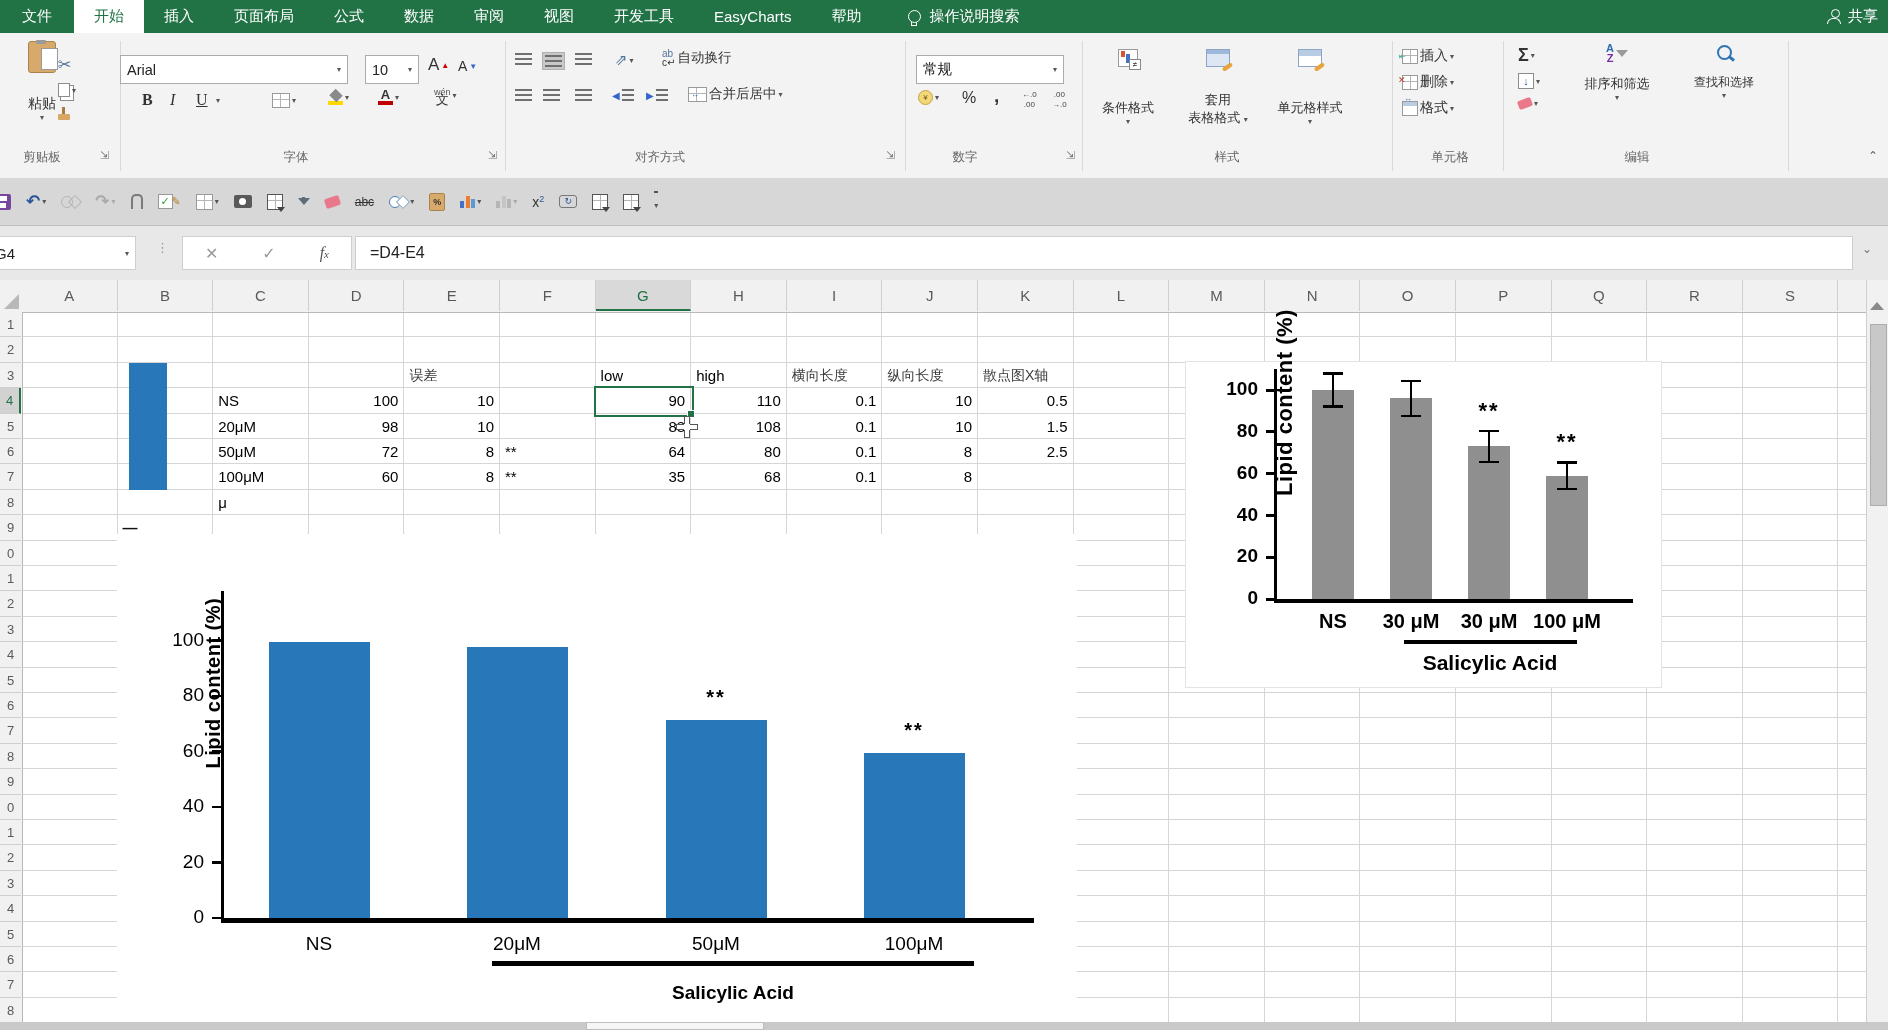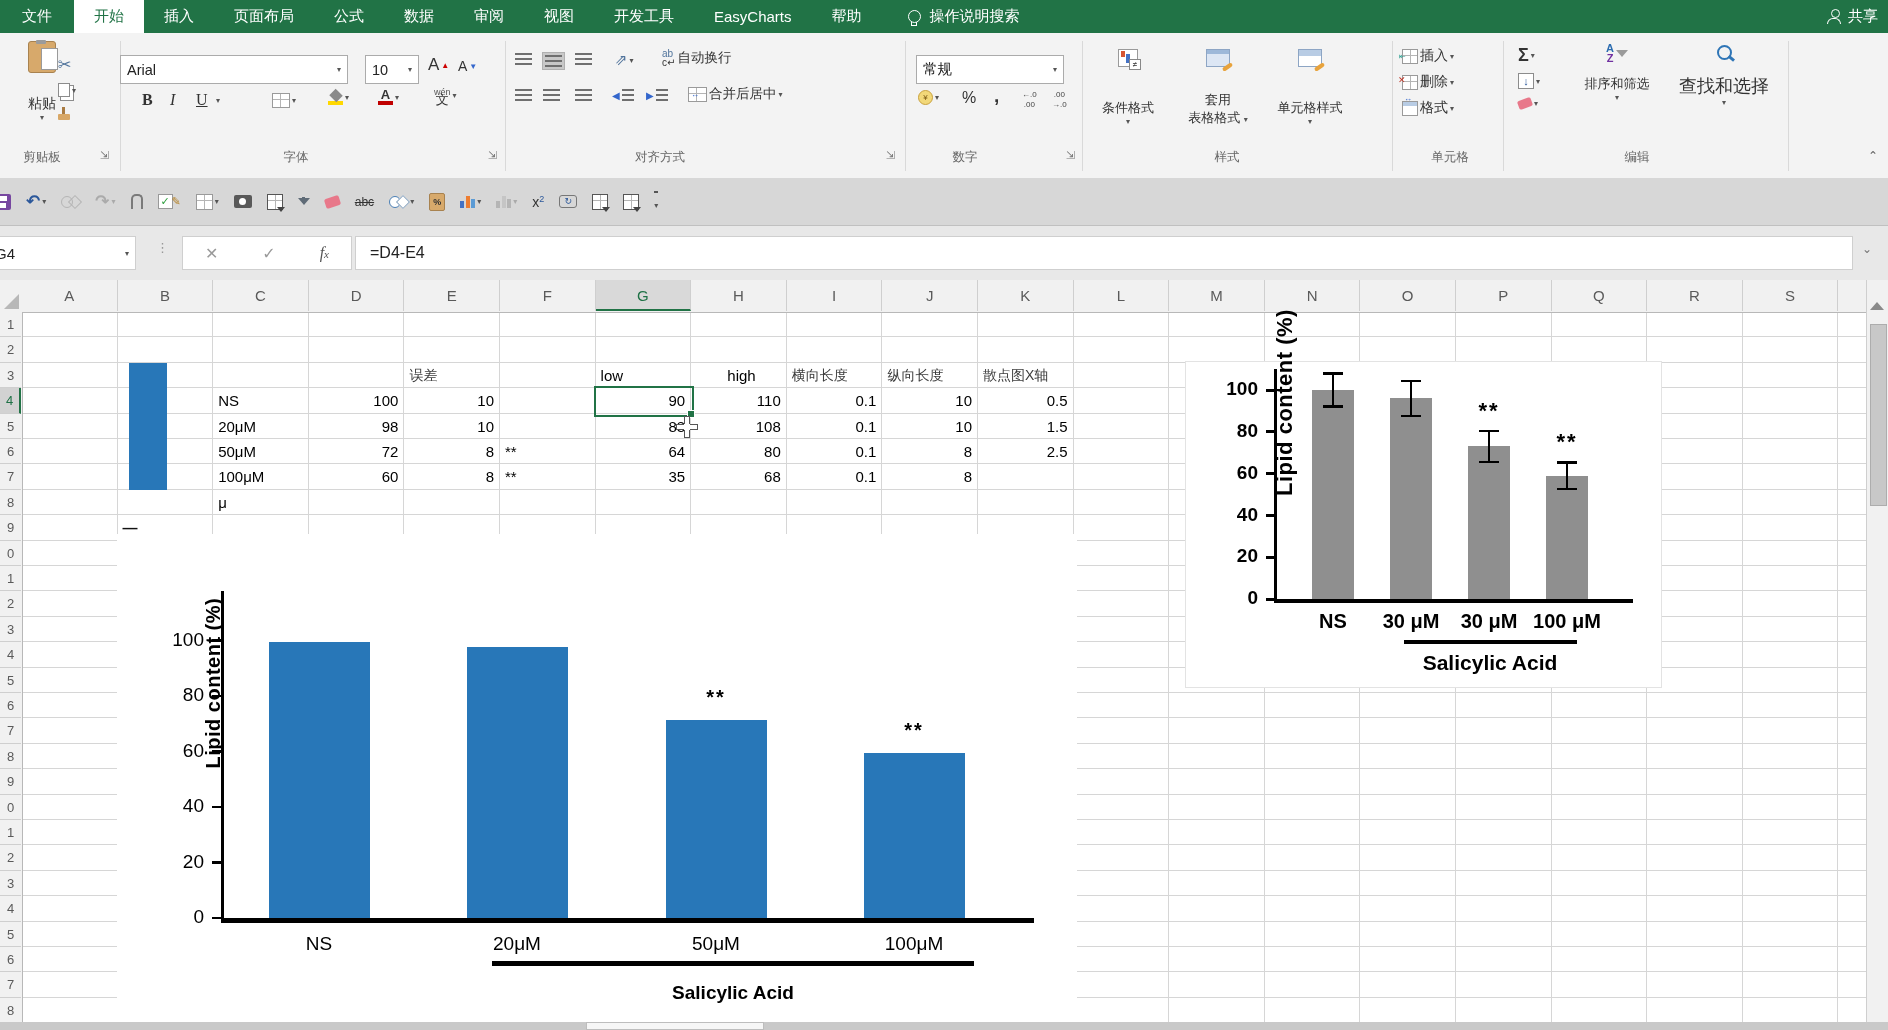--- a/index.html
+++ b/index.html
@@ -323,21 +323,21 @@
         <span style="display:inline-block;line-height:10px;font-size:11px;font-weight:bold;text-align:center"><span style="color:#2b6cb0">A</span><br><span style="color:#7030a0">Z</span></span>
         <span class="funnel" style="border-top-color:#9a9a9a"></span>
       </span>
       <span style="margin-top:12px;font-size:13px">排序和筛选</span>
       <span class="dd">▾</span>
     </div>
     <div class="bigbtn" style="left:1672px;top:12px;width:104px">
       <span class="mag">
           <i></i>
         </span>
-      <span style="margin-top:14px;font-size:18px">查找和选择</span>
+      <span style="margin-top:14px;font-size:12px">查找和选择</span>
       <span class="dd">▾</span>
     </div>
     <div class="glabel" style="left:1637px">编辑</div>
 
     <div class="abs" style="left:1868px;top:116px;color:#666;font-size:12px">⌃</div>
   </div>
 
   <div id="toolbar2">
     <div class="qat">
       <span class="qic" style="margin-left:-5px">
@@ -502,21 +502,21 @@
       <div class="rowcell" style="position: absolute; top: 558.8px; height: 25.4px; line-height: 25.4px;">3</div>
       <div class="rowcell" style="position: absolute; top: 584.2px; height: 25.4px; line-height: 25.4px;">4</div>
       <div class="rowcell" style="position: absolute; top: 609.6px; height: 25.4px; line-height: 25.4px;">5</div>
       <div class="rowcell" style="position: absolute; top: 635px; height: 25.4px; line-height: 25.4px;">6</div>
       <div class="rowcell" style="position: absolute; top: 660.4px; height: 25.4px; line-height: 25.4px;">7</div>
       <div class="rowcell" style="position: absolute; top: 685.8px; height: 25.4px; line-height: 25.4px;">8</div>
     </div>
   <div id="sheet">
       <div class="cell muted" style="position: absolute; left: 404.4px; top: 362.8px; width: 95.6px; text-align: left; padding-left: 5px;">误差</div>
       <div class="cell" style="position: absolute; left: 595.6px; top: 362.8px; width: 95.6px; text-align: left; padding-left: 5px;">low</div>
-      <div class="cell" style="position: absolute; left: 691.2px; top: 362.8px; width: 95.6px; text-align: center; padding-left: 5px;">high</div>
+      <div class="cell" style="position: absolute; left: 691.2px; top: 362.8px; width: 95.6px; text-align: left; padding-left: 5px;">high</div>
       <div class="cell muted" style="position: absolute; left: 786.8px; top: 362.8px; width: 95.6px; text-align: left; padding-left: 5px;">横向长度</div>
       <div class="cell muted" style="position: absolute; left: 882.4px; top: 362.8px; width: 95.6px; text-align: left; padding-left: 5px;">纵向长度</div>
       <div class="cell muted" style="position: absolute; left: 978px; top: 362.8px; width: 95.6px; text-align: left; padding-left: 5px;">散点图X轴</div>
       <div class="cell" style="position: absolute; left: 213.2px; top: 388.2px; width: 95.6px; text-align: left; padding-left: 5px;">NS</div>
       <div class="cell" style="position: absolute; left: 308.8px; top: 388.2px; width: 95.6px; text-align: right; padding-right: 6px;">100</div>
       <div class="cell" style="position: absolute; left: 404.4px; top: 388.2px; width: 95.6px; text-align: right; padding-right: 6px;">10</div>
       <div class="cell" style="position: absolute; left: 595.6px; top: 388.2px; width: 95.6px; text-align: right; padding-right: 6px;">90</div>
       <div class="cell" style="position: absolute; left: 691.2px; top: 388.2px; width: 95.6px; text-align: right; padding-right: 6px;">110</div>
       <div class="cell" style="position: absolute; left: 786.8px; top: 388.2px; width: 95.6px; text-align: right; padding-right: 6px;">0.1</div>
       <div class="cell" style="position: absolute; left: 882.4px; top: 388.2px; width: 95.6px; text-align: right; padding-right: 6px;">10</div>

